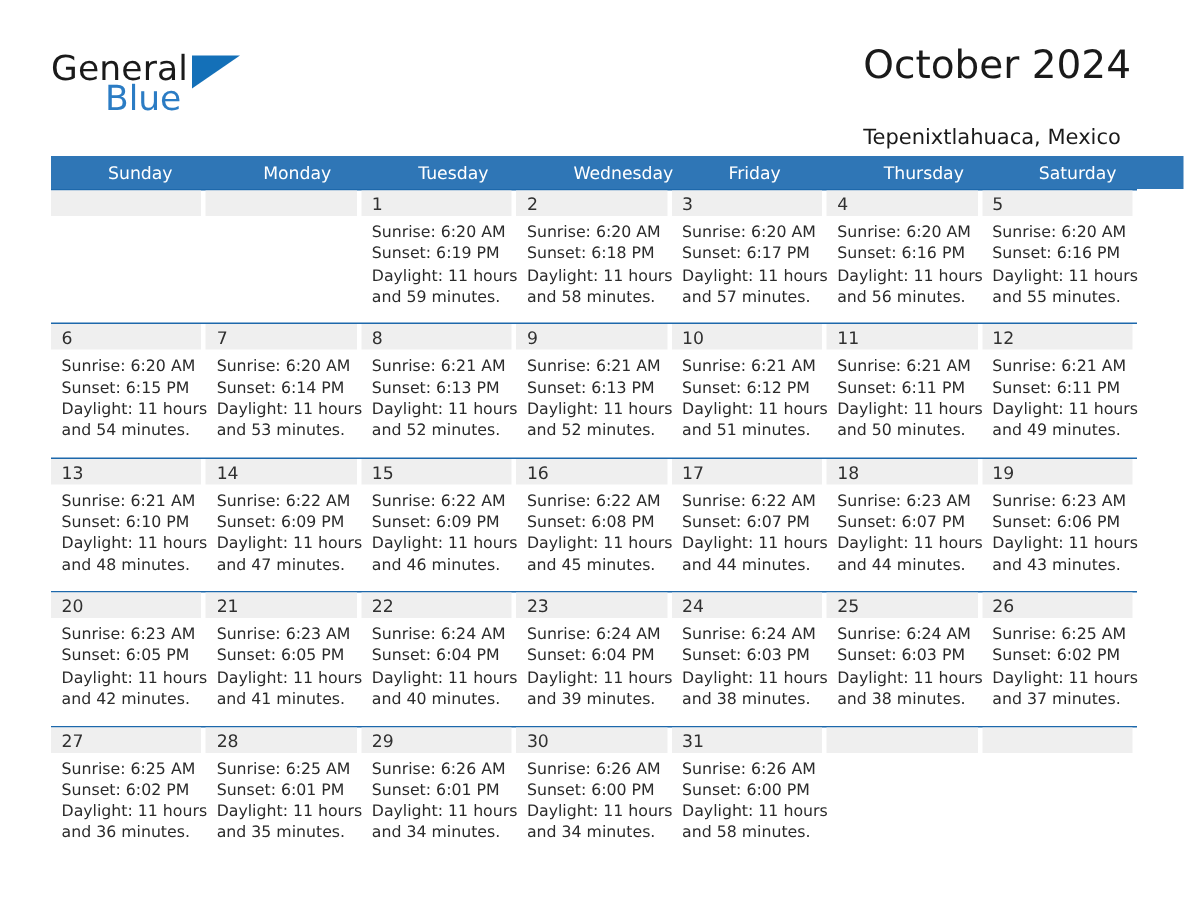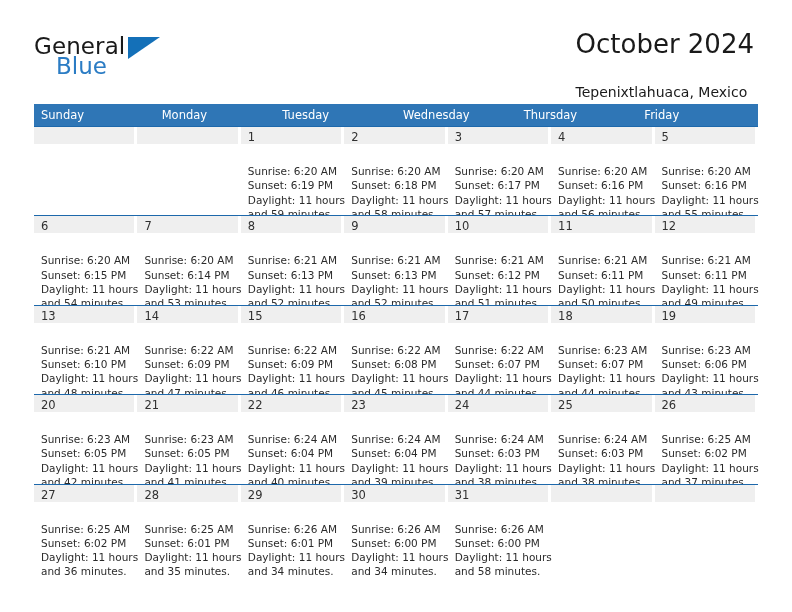--- a/index.html
+++ b/index.html
@@ -40,21 +40,21 @@
     left: 0;
     top: 0;
     font-size: 23px;
     letter-spacing: 0.1px;
     color: #1a1a1a;
     font-family: "DejaVu Sans", sans-serif;
     line-height: 25px;
   }
   .logo-blue {
     position: absolute;
-    left: 22px;
+    left: 36px;
     top: 20px;
     font-size: 23px;
     color: #2b7cc4;
     font-family: "DejaVu Sans", sans-serif;
     line-height: 25px;
   }
   .logo-triangle {
     position: absolute;
     left: 94px;
     top: 3px;
@@ -93,20 +93,21 @@
     position: absolute;
     left: 34px;
     top: 104px;
     width: 724px;
   }
   .weekday-row {
     display: flex;
     width: 100%;
     background: #2f76b6;
     height: 22px;
+    padding-left: 31px;
   }
   .weekday {
     flex: 1 1 0;
     color: #ffffff;
     font-size: 11.5px;
     line-height: 22px;
     padding-left: 7px;
     box-sizing: border-box;
     font-family: "DejaVu Sans", sans-serif;
     white-space: nowrap;
@@ -147,21 +148,21 @@
     overflow: hidden;
   }
   .day-num {
     font-size: 11.5px;
     line-height: 17px;
     color: #303030;
     font-family: "DejaVu Sans", sans-serif;
   }
   .day-body {
     padding-left: 7px;
-    padding-top: 20px;
+    padding-top: 4px;
     box-sizing: border-box;
   }
   .day-line {
     font-size: 10.5px;
     line-height: 14.3px;
     color: #2b2b2b;
     white-space: nowrap;
     font-family: "DejaVu Sans", sans-serif;
   }
   .day-cell.empty .day-body { visibility: hidden; }
@@ -185,22 +186,23 @@
     </div>
 
   </div>
 
   <div class="calendar">
     <div class="weekday-row" id="weekday-row">
         <div class="weekday">Sunday</div>
         <div class="weekday">Monday</div>
         <div class="weekday">Tuesday</div>
         <div class="weekday">Wednesday</div>
+        <div class="weekday">Friday</div>
         <div class="weekday">Thursday</div>
-        <div class="weekday">Friday</div>
+        <div class="weekday">Saturday</div>
       </div>
     <div id="weeks-container">
         <div class="week">
           <div class="week-sep"></div>
           <div class="week-row">
             <div class="day-cell empty">
               <div class="day-num-band"><span class="day-num"></span></div>
               <div class="day-body"></div>
             </div>
             <div class="day-cell empty">

